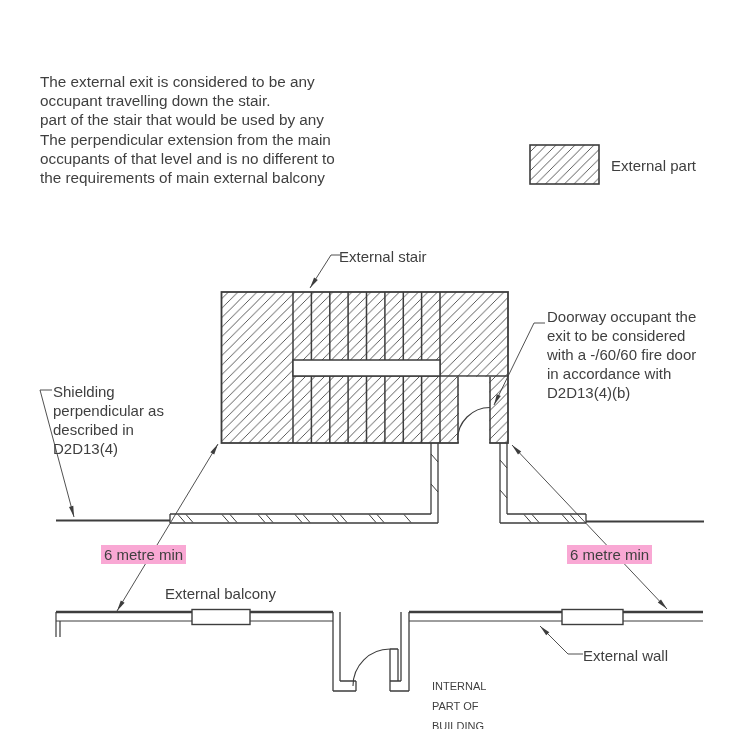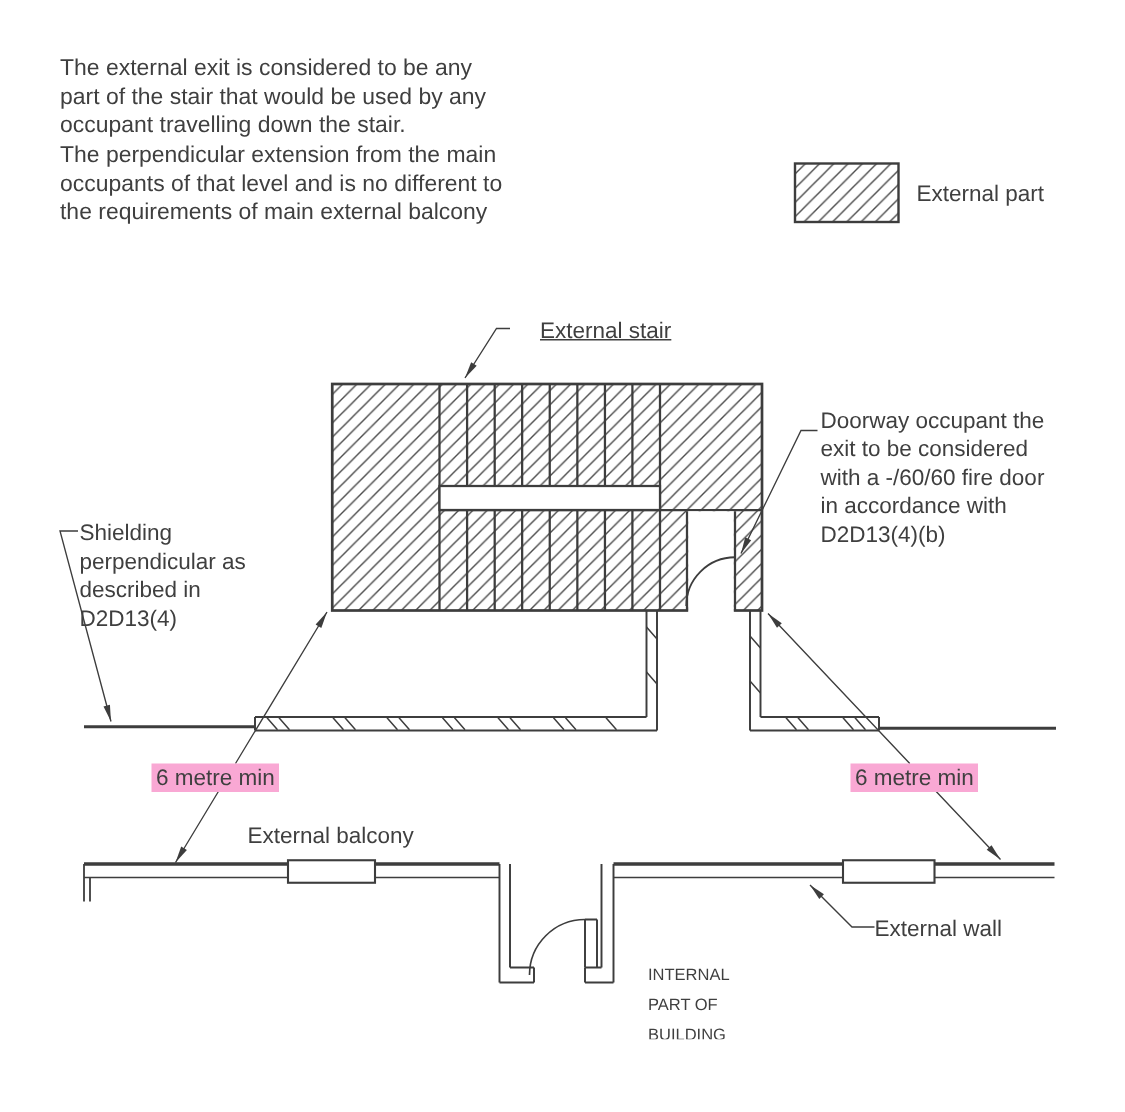--- a/index.html
+++ b/index.html
@@ -3,20 +3,21 @@
 <meta charset="utf-8">
 <style>
   html,body{margin:0;padding:0;background:#fff;}
   #canvas{
     position:relative;
     width:750px;height:693px;
     background:#ffffff;
     font-family:"Liberation Sans","DejaVu Sans",sans-serif;
     color:#3f3f3f;
     overflow:hidden;
+    margin-top:36px;
   }
   #drawing{position:absolute;left:0;top:0;}
   .lbl{position:absolute;white-space:nowrap;font-size:15px;line-height:19px;color:#3f3f3f;}
   .note{font-size:15.3px;line-height:19.2px;}
   .measure{background:#f9a8d4;padding:0 3px;}
   .caps{line-height:20px;}
 </style>
 </head>
 <body>
 
@@ -103,30 +104,30 @@
       <polygon fill="#3d3d3d" stroke="none" points="117,575 120.8,564.4 124.6,566.7"></polygon>
 
       <path d="M512,409 L606.5,509 M623.5,527 L667,573"></path>
       <polygon fill="#3d3d3d" stroke="none" points="512,409 521.2,415.5 518,418.5"></polygon>
       <polygon fill="#3d3d3d" stroke="none" points="667,573 657.8,566.5 661,563.5"></polygon>
     </g>
   </svg>
 
   <div class="lbl note" style="left:40px;top:36px;">
     <div>The external exit is considered to be any</div>
+    <div>occupant travelling down the stair.</div>
     <div>part of the stair that would be used by any</div>
-    <div>occupant travelling down the stair.</div>
     <div>The perpendicular extension from the main</div>
     <div>occupants of that level and is no different to</div>
     <div>the requirements of main external balcony</div>
   </div>
 
   <div class="lbl" style="left:611px;top:120px;">External part</div>
 
-  <div class="lbl" style="left:360px;top:211px;text-decoration:underline;">External stair</div>
+  <div class="lbl" style="left:339px;top:211px;">External stair</div>
 
   <div class="lbl" style="left:547px;top:271px;">
     <div>Doorway occupant the</div>
     <div>exit to be considered</div>
     <div>with a -/60/60 fire door</div>
     <div>in accordance with</div>
     <div>D2D13(4)(b)</div>
   </div>
 
   <div class="lbl" style="left:53px;top:346px;">

